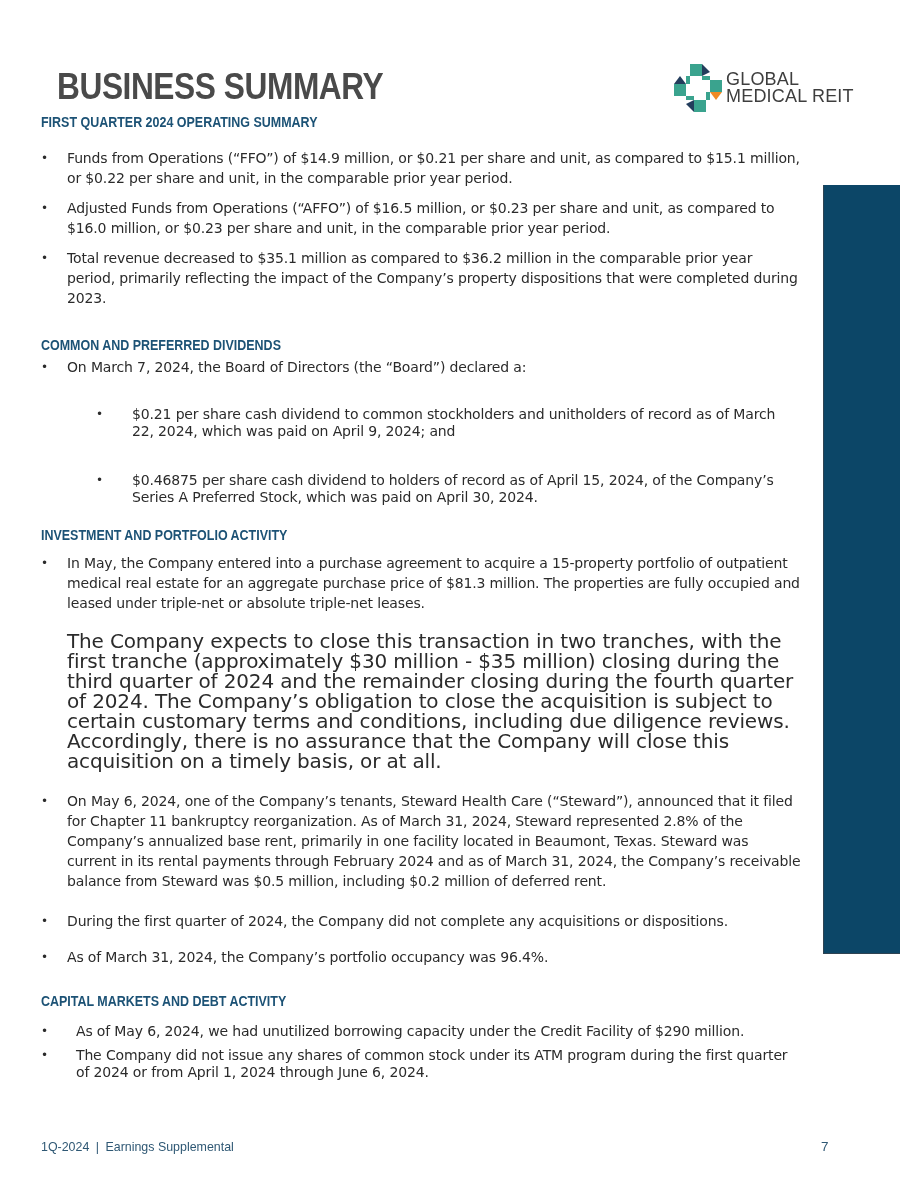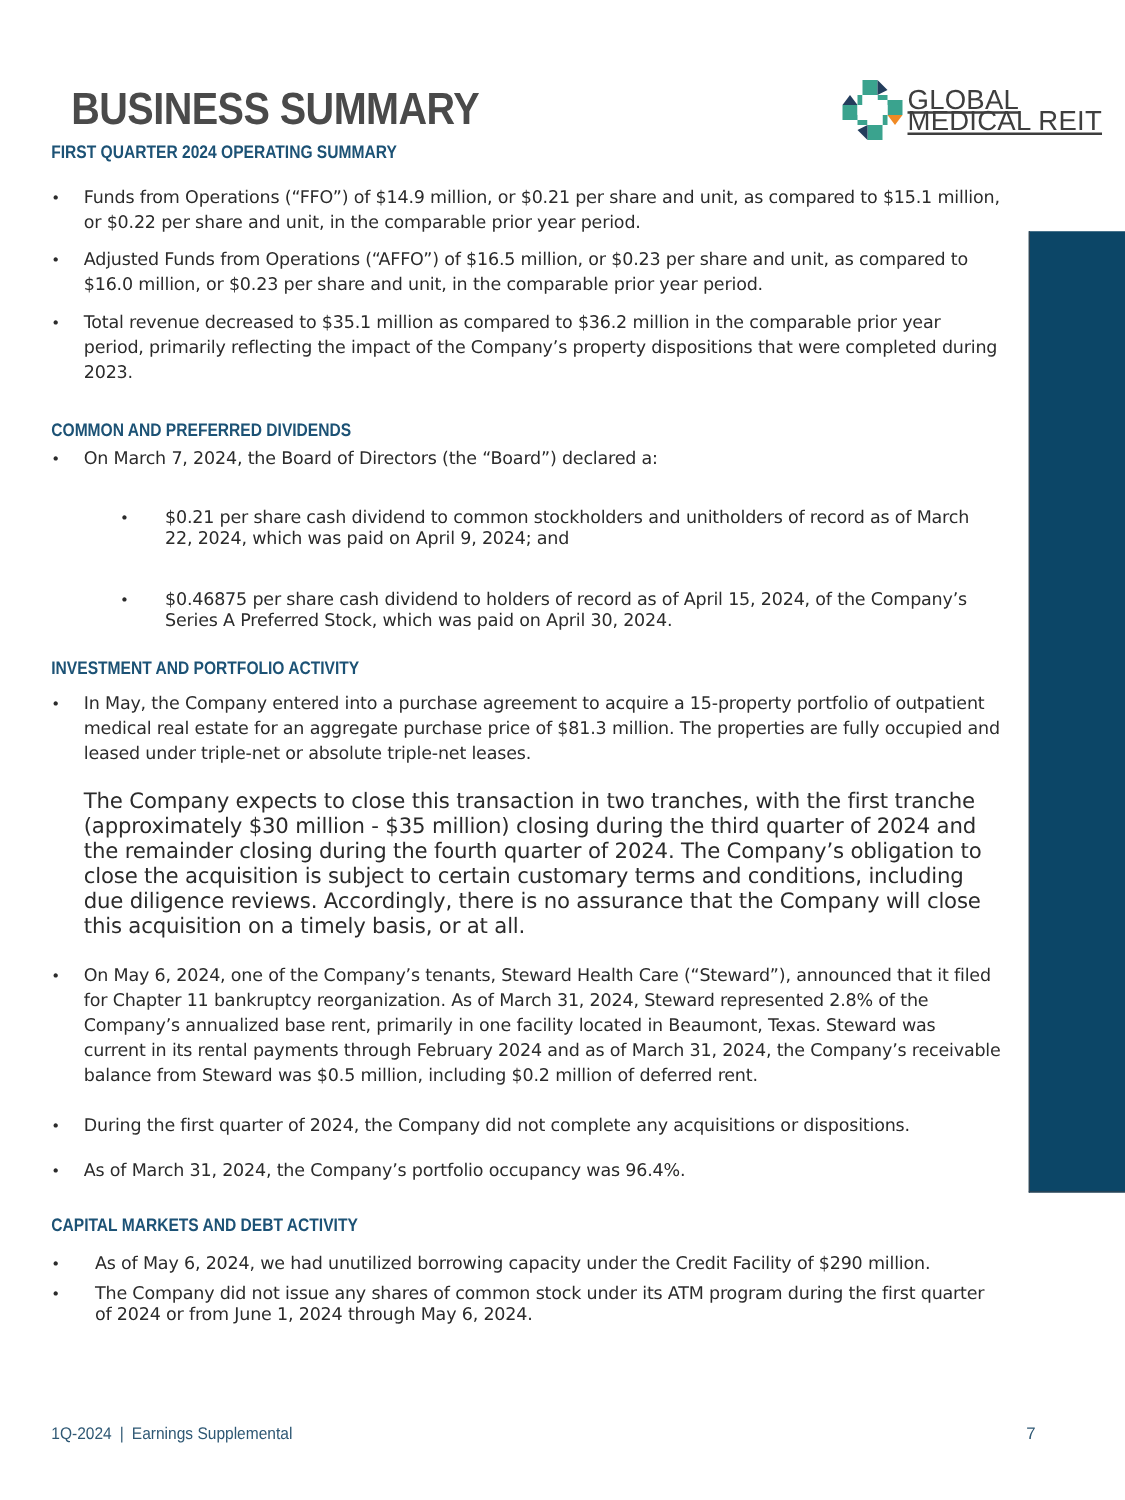--- a/index.html
+++ b/index.html
@@ -28,26 +28,25 @@
     .logo {
       position: absolute;
       left: 672px; top: 62px;
       width: 170px; height: 54px;
     }
     .logo svg { position: absolute; left: 0; top: 0; }
     .logo-text {
       position: absolute;
       left: 54px; top: 9px;
       font-family: "Liberation Sans", sans-serif;
-      font-size: 22px;
+      font-size: 18px;
       line-height: 17px;
       color: #3e3e3e;
       letter-spacing: 0.2px;
       white-space: nowrap;
-      text-decoration: underline;
     }
     .side-block {
       position: absolute;
       left: 823px; top: 185px;
       width: 77px; height: 769px;
       background: #0c4667;
       border-left: 1px solid #2f4352;
       border-bottom: 1px solid #2f4352;
       box-sizing: border-box;
     }
@@ -90,21 +89,21 @@
       margin-top: 24px;
     }
     .sub-bullet::before {
       content: "•";
       position: absolute;
       left: 55px; top: 0;
       font-size: 12px;
     }
     .para {
       padding-left: 26px;
-      font-size: 17px;
+      font-size: 20px;
       line-height: 20px;
       letter-spacing: -0.15px;
     }
     .footer {
       position: absolute;
       left: 41px; top: 1139px;
       font-family: "Liberation Sans", sans-serif;
       font-size: 13.5px;
       color: #2f5874;
       white-space: nowrap;
@@ -194,20 +193,20 @@
   </div>
 
   <div style="height:24px"></div>
 
   <div>
     <div class="section-heading">CAPITAL MARKETS AND DEBT ACTIVITY</div>
     <div style="height:4px"></div>
     <div style="height:6px"></div>
     <div class="bullet wide">As of May 6, 2024, we had unutilized borrowing capacity under the Credit Facility of $290 million.</div>
     <div style="height:6px"></div>
-    <div class="bullet wide" style="line-height:17px">The Company did not issue any shares of common stock under its ATM program during the first quarter of 2024 or from June 1, 2024 through May 6, 2024.</div>
+    <div class="bullet wide" style="line-height:17px">The Company did not issue any shares of common stock under its ATM program during the first quarter of 2024 or from April 1, 2024 through June 6, 2024.</div>
   </div>
 </div>
 
 <div class="footer">
   <span>1Q-2024</span><span class="sep">|</span><span>Earnings Supplemental</span>
 </div>
 <div class="page-number">7</div>
 
 </body></html>

